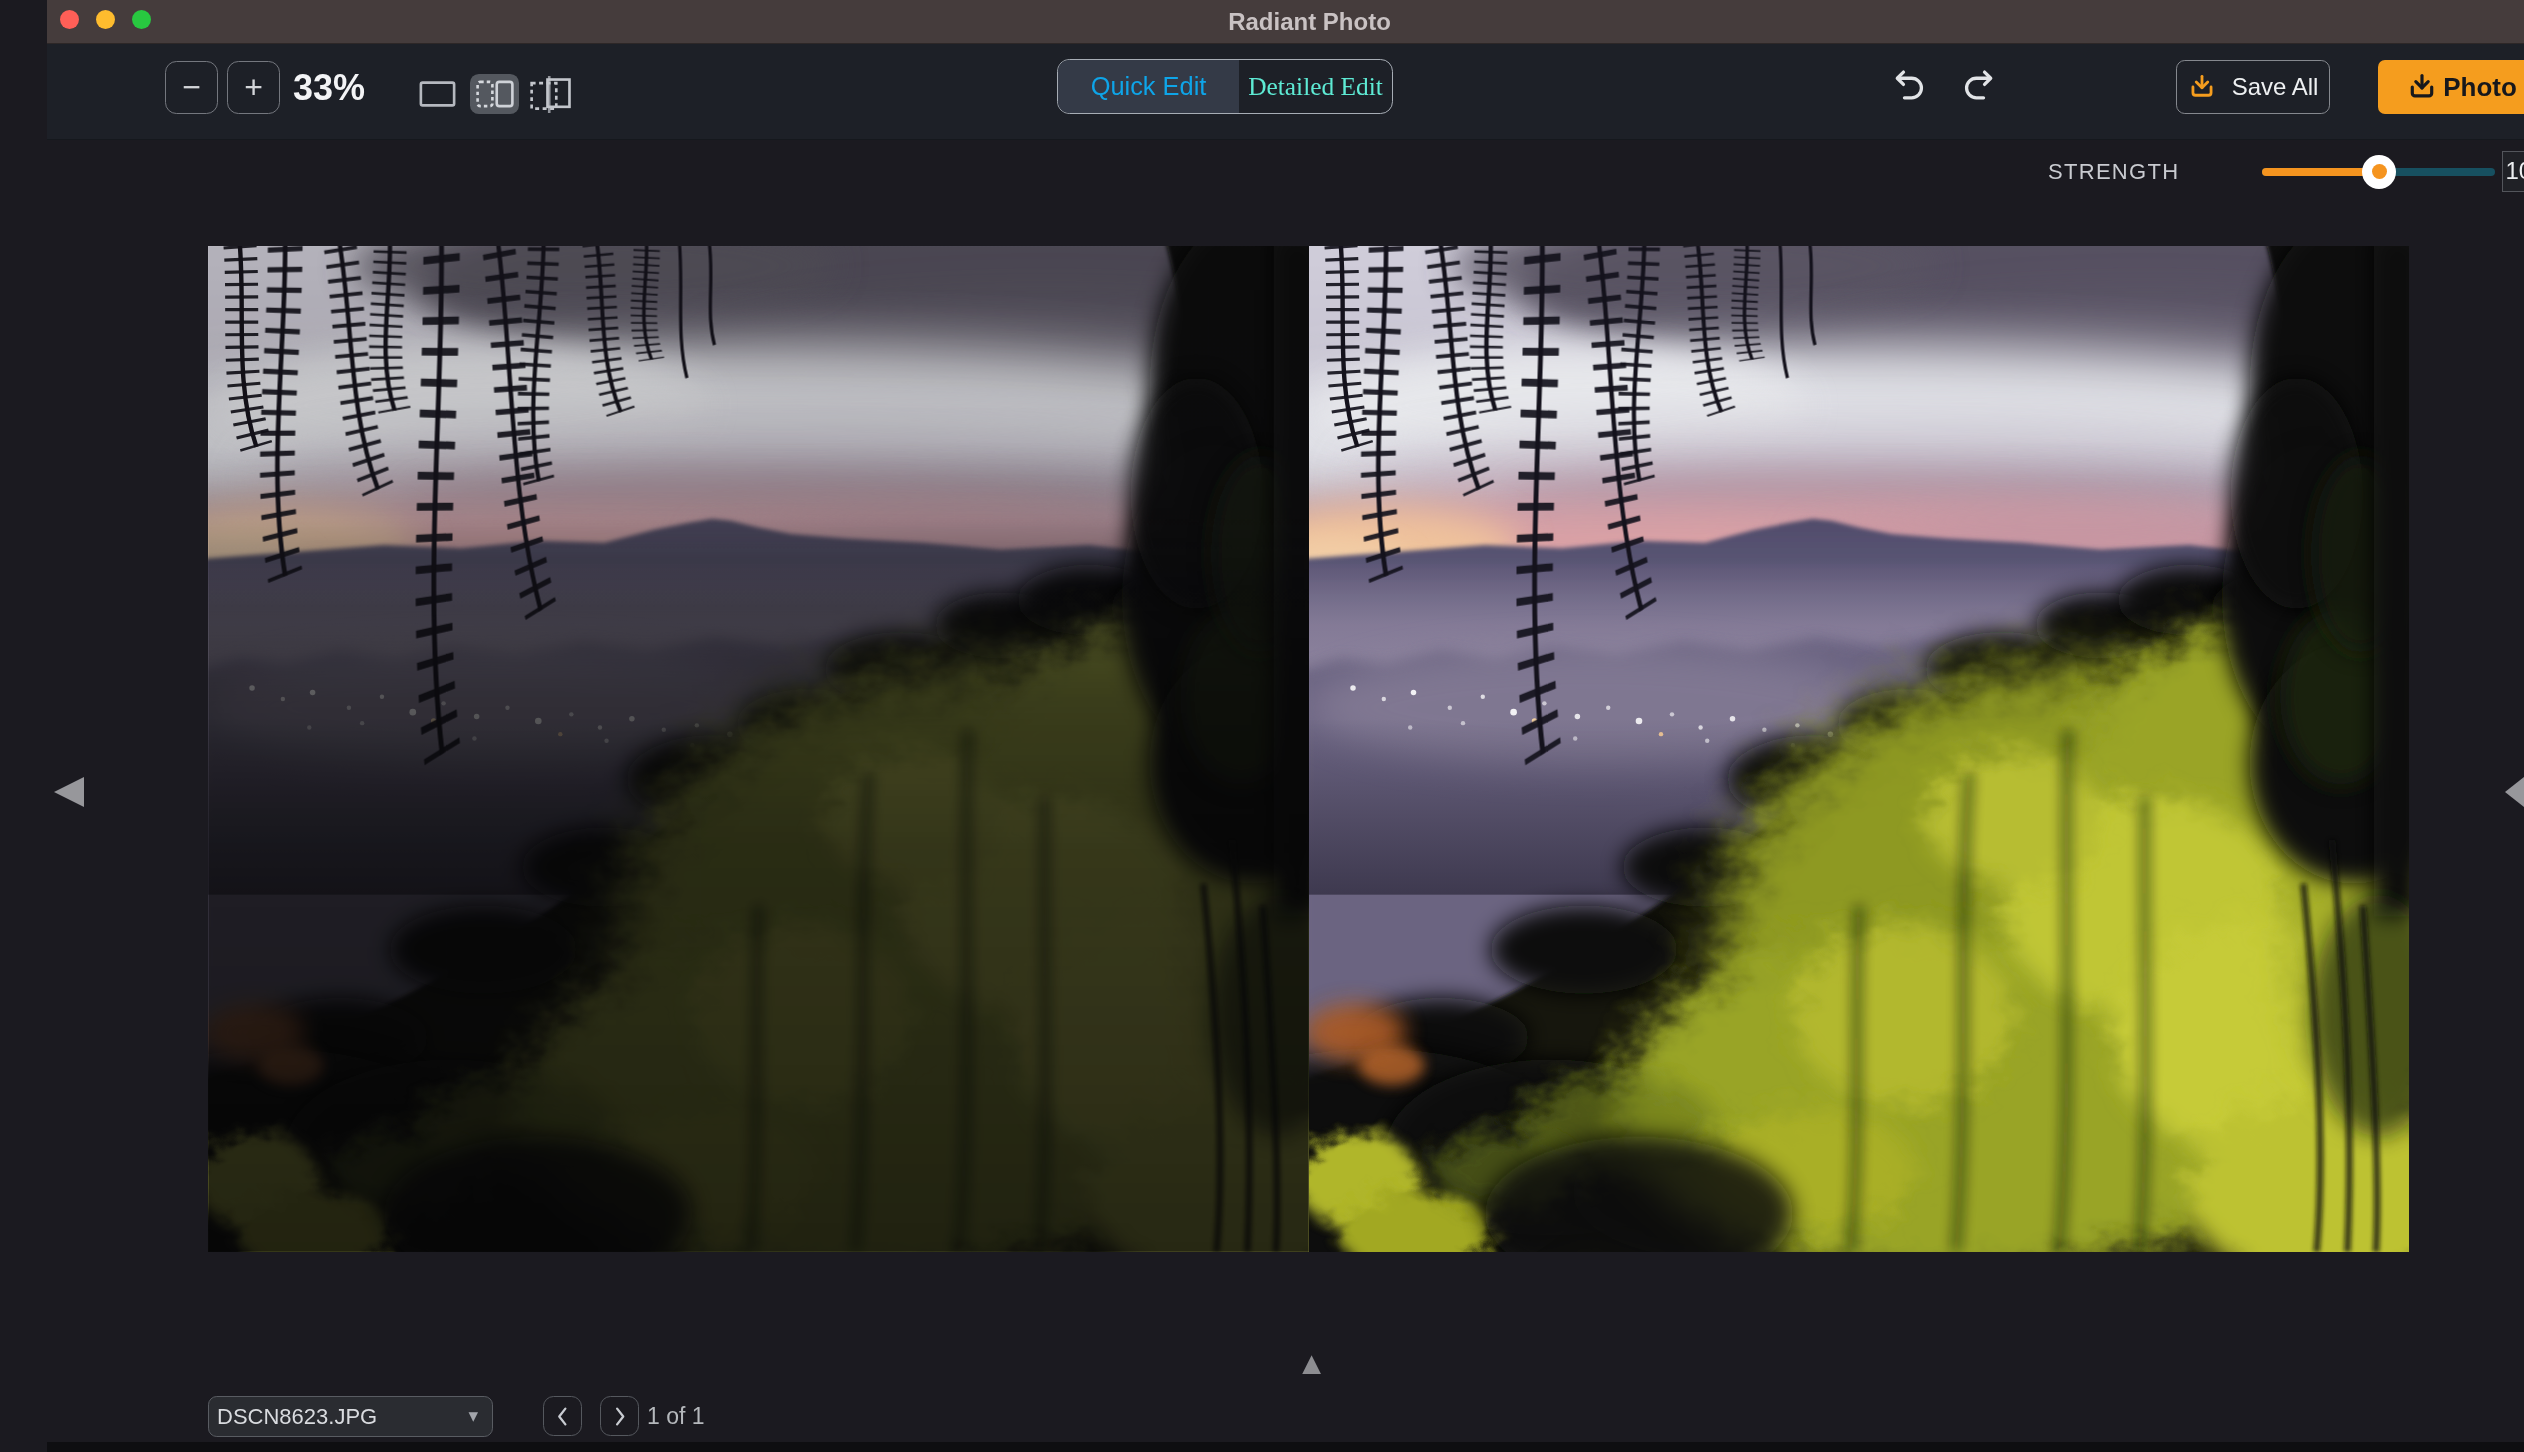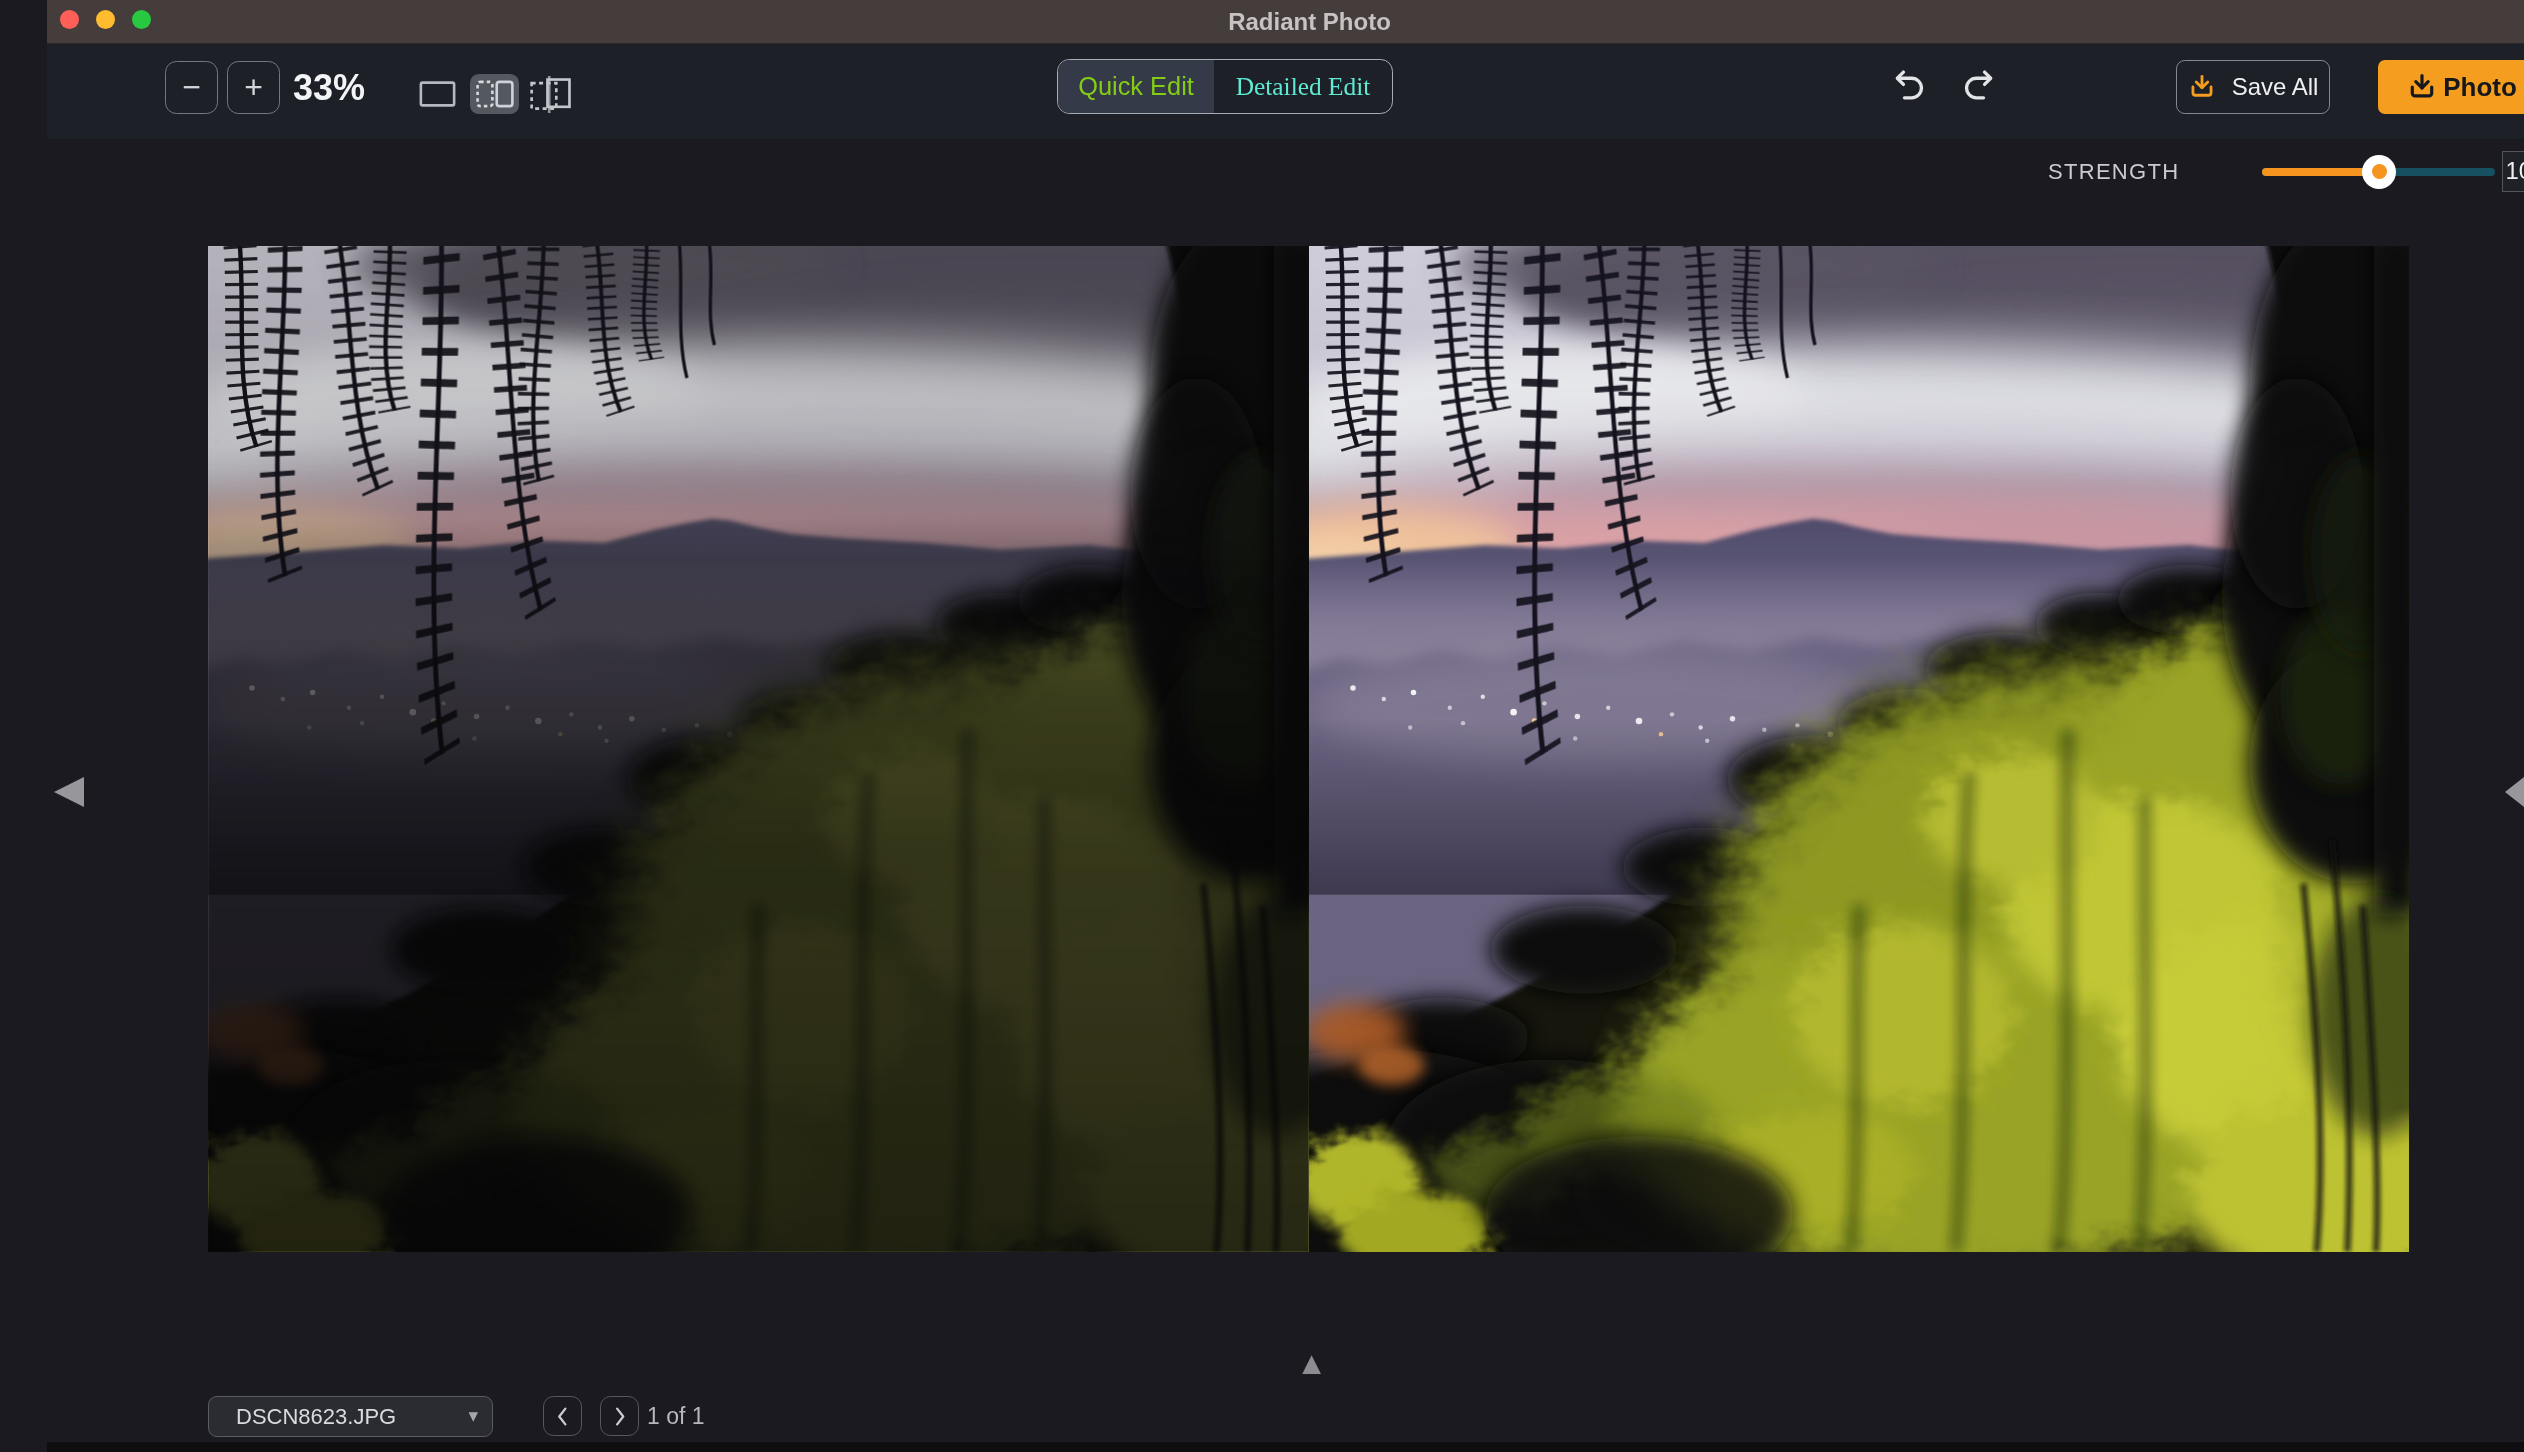--- a/index.html
+++ b/index.html
@@ -21,21 +21,21 @@
   #zoom-in  { left:180px; }
   .zoom-level { position:absolute; left:246px; top:16.7px; height:53px; line-height:53px; color:#f3f4f6; font-size:36px; font-weight:700; }
 
   .view-icon { position:absolute; top:30px; width:49px; height:40px; border-radius:8.8px; display:flex; align-items:center; justify-content:center; background:transparent; border:none; }
   #view-single  { left:366px; }
   #view-split   { left:423px; background:#54585f; }
   #view-compare { left:479px; }
 
   .edit-toggle { position:absolute; left:1010px; top:15px; width:336px; height:55px; border:1.8px solid #a7adb5; border-radius:12.3px; overflow:hidden; display:flex; }
   .edit-seg { height:100%; display:flex; align-items:center; justify-content:center; font-size:25.4px; }
-  .edit-seg.quick { width:156px; background:#343a47; color:#84cc16; border-radius:9.6px 0 0 9.6px; }
+  .edit-seg.quick { width:181px; background:#343a47; color:#0ea5e9; border-radius:9.6px 0 0 9.6px; }
   .edit-seg.detailed { flex:1; color:#5eead4;font-family:Liberation Serif, serif; }
 
   .hist-btn { position:absolute; top:24.5px; width:40px; height:40px; background:transparent; border:none; }
   #undo { left:1838px; }
   #redo { left:1915px; }
 
   .save-all { position:absolute; left:2129px; top:16px; width:154px; height:54px; border:1.8px solid #85888e; border-radius:8.8px; background:transparent; display:flex; align-items:center; justify-content:center; gap:16px; color:#eef0f2; font-size:24px; }
   .save { position:absolute; left:2331px; top:16px; width:168px; height:54px; border:none; border-radius:7px; background:#f59d1e; display:flex; align-items:center; justify-content:center; gap:6.1px; color:#17181c; font-size:26px; font-weight:700; }
 
   
@@ -53,21 +53,21 @@
   .photo svg.half.after { width:1100px; }
   .photo svg.half.before { filter:brightness(0.94) saturate(0.78); }
 
   
   .edge-arrow { position:absolute; width:0; height:0; }
   .edge-arrow.left { left:7px; top:777px; border-top:15px solid transparent; border-bottom:15px solid transparent; border-right:30px solid #97979b; }
   .edge-arrow.right { right:0; top:777px; border-top:15px solid transparent; border-bottom:15px solid transparent; border-right:19px solid #97979b; }
 
   
   .expand-tri { position:absolute; left:1245px; top:1347px; width:39px; height:32px; color:#8d8d91; font-size:32px; line-height:32px; text-align:center; background:transparent; border:none; }
-  .file-dropdown { position:absolute; left:161px; top:1396px; width:285px; height:41px; background:#2a2c31; border:1.8px solid #595c62; border-radius:8.8px; color:#d9dbdf; font-size:22px; text-align:left; padding:0 27px; line-height:37px; }
+  .file-dropdown { position:absolute; left:161px; top:1396px; width:285px; height:41px; background:#2a2c31; border:1.8px solid #595c62; border-radius:8.8px; color:#d9dbdf; font-size:22px; text-align:left; padding:0 8px; line-height:37px; }
   .file-dropdown .caret { position:absolute; right:14px; top:0; line-height:38px; font-size:19px; color:#a3a6ac; }
   .nav-btn { position:absolute; top:1396px; width:39px; height:40px; background:transparent; border:1.8px solid #55585e; border-radius:10.5px; display:flex; align-items:center; justify-content:center; }
   #prev-btn { left:496px; }
   #next-btn { left:553px; }
   .counter { position:absolute; left:600px; top:1396px; height:40px; line-height:40px; color:#b5b8bc; font-size:23px; }
   .bottom-strip { position:absolute; left:0; bottom:0; width:2525px; height:10.5px; background:#0e0e11; }
 </style>
 </head>
 <body>
 

